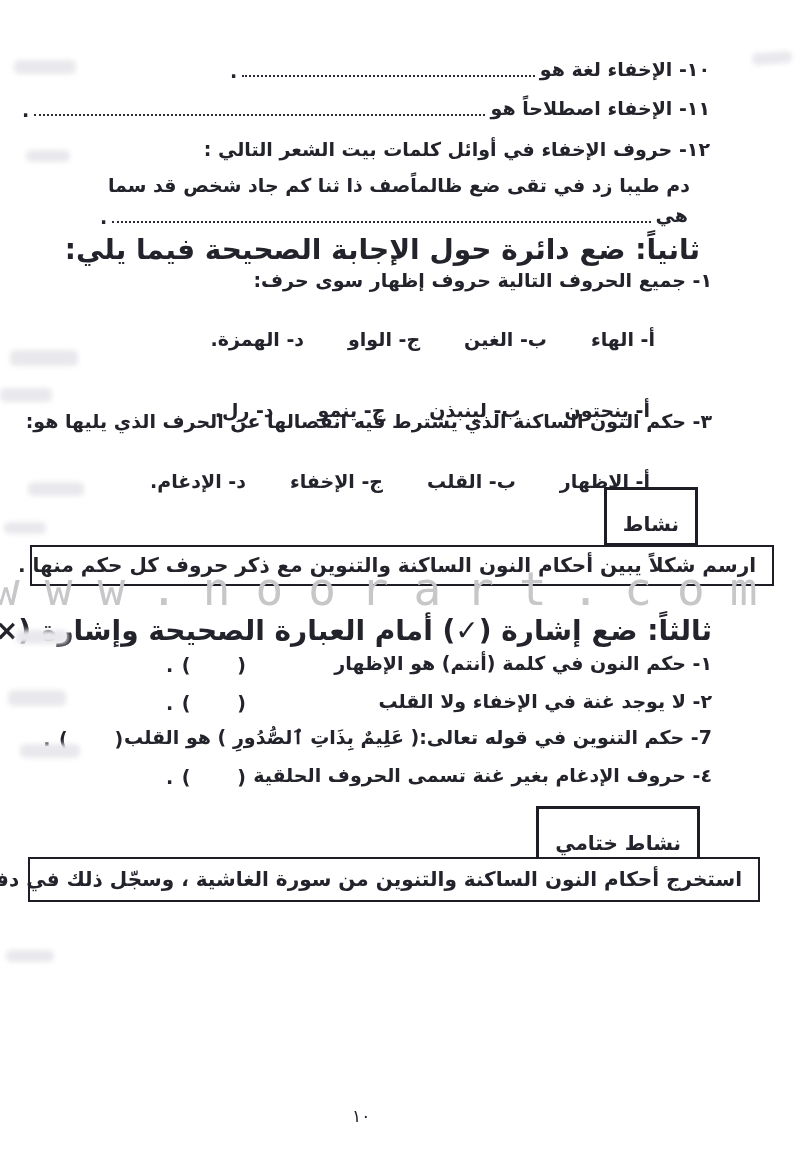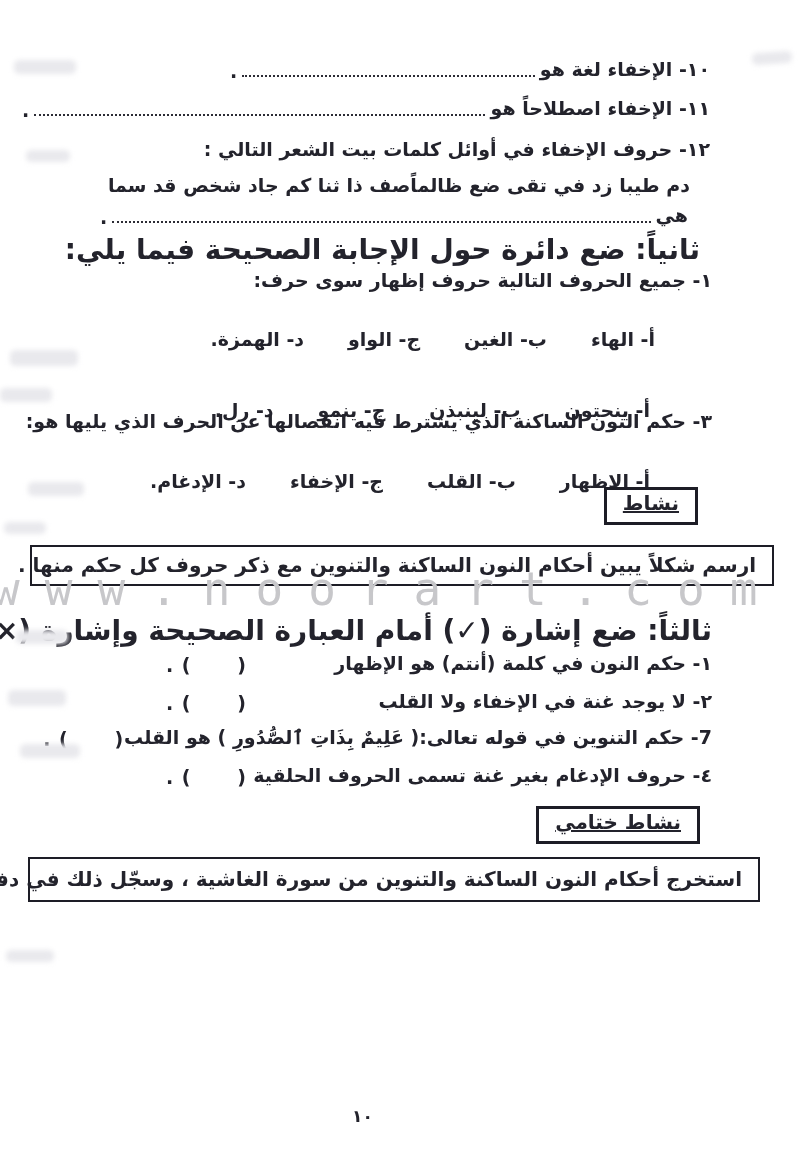--- a/index.html
+++ b/index.html
@@ -24,24 +24,23 @@
     min-width:20px;
   }
   .endmark{font-size:19px;font-weight:700;padding-bottom:0;}
   .verse-row{position:absolute;display:flex;justify-content:space-between;}
   .opts{position:absolute;display:flex;gap:44px;}
   .opt{font-size:19px;font-weight:700;white-space:nowrap;margin-top:24px;}
   .badge{
     position:absolute;
     border:3px solid #1d1d26;
     background:#fff;
-    padding:1px 16px 7px 16px;
+    padding:22px 16px 7px 16px;
     font-size:20px;font-weight:700;
     white-space:nowrap;
-    text-decoration:underline;
   }
   .wide-box{
     position:absolute;
     border:2px solid #1d1d26;
     background:#fff;
     display:flex;align-items:center;justify-content:flex-start;
     padding:0 16px;
     box-sizing:border-box;
   }
   .wide-box .txt{font-size:20px;}
@@ -58,21 +57,21 @@
     font-family:"DejaVu Sans Mono",monospace;
     font-size:46px;
     font-weight:400;
     color:#c7c7ca;
     letter-spacing:25px;
     white-space:nowrap;
     z-index:6;
   }
   .pagenum{
     position:absolute;
-    font-size:17px;font-weight:700;
+    font-size:17px;font-weight:400;
   }
   .ghost{
     position:absolute;
     background:#e9e9ed;
     border-radius:5px;
     filter:blur(2.5px);
     z-index:1;
   }
 </style>
 </head>

